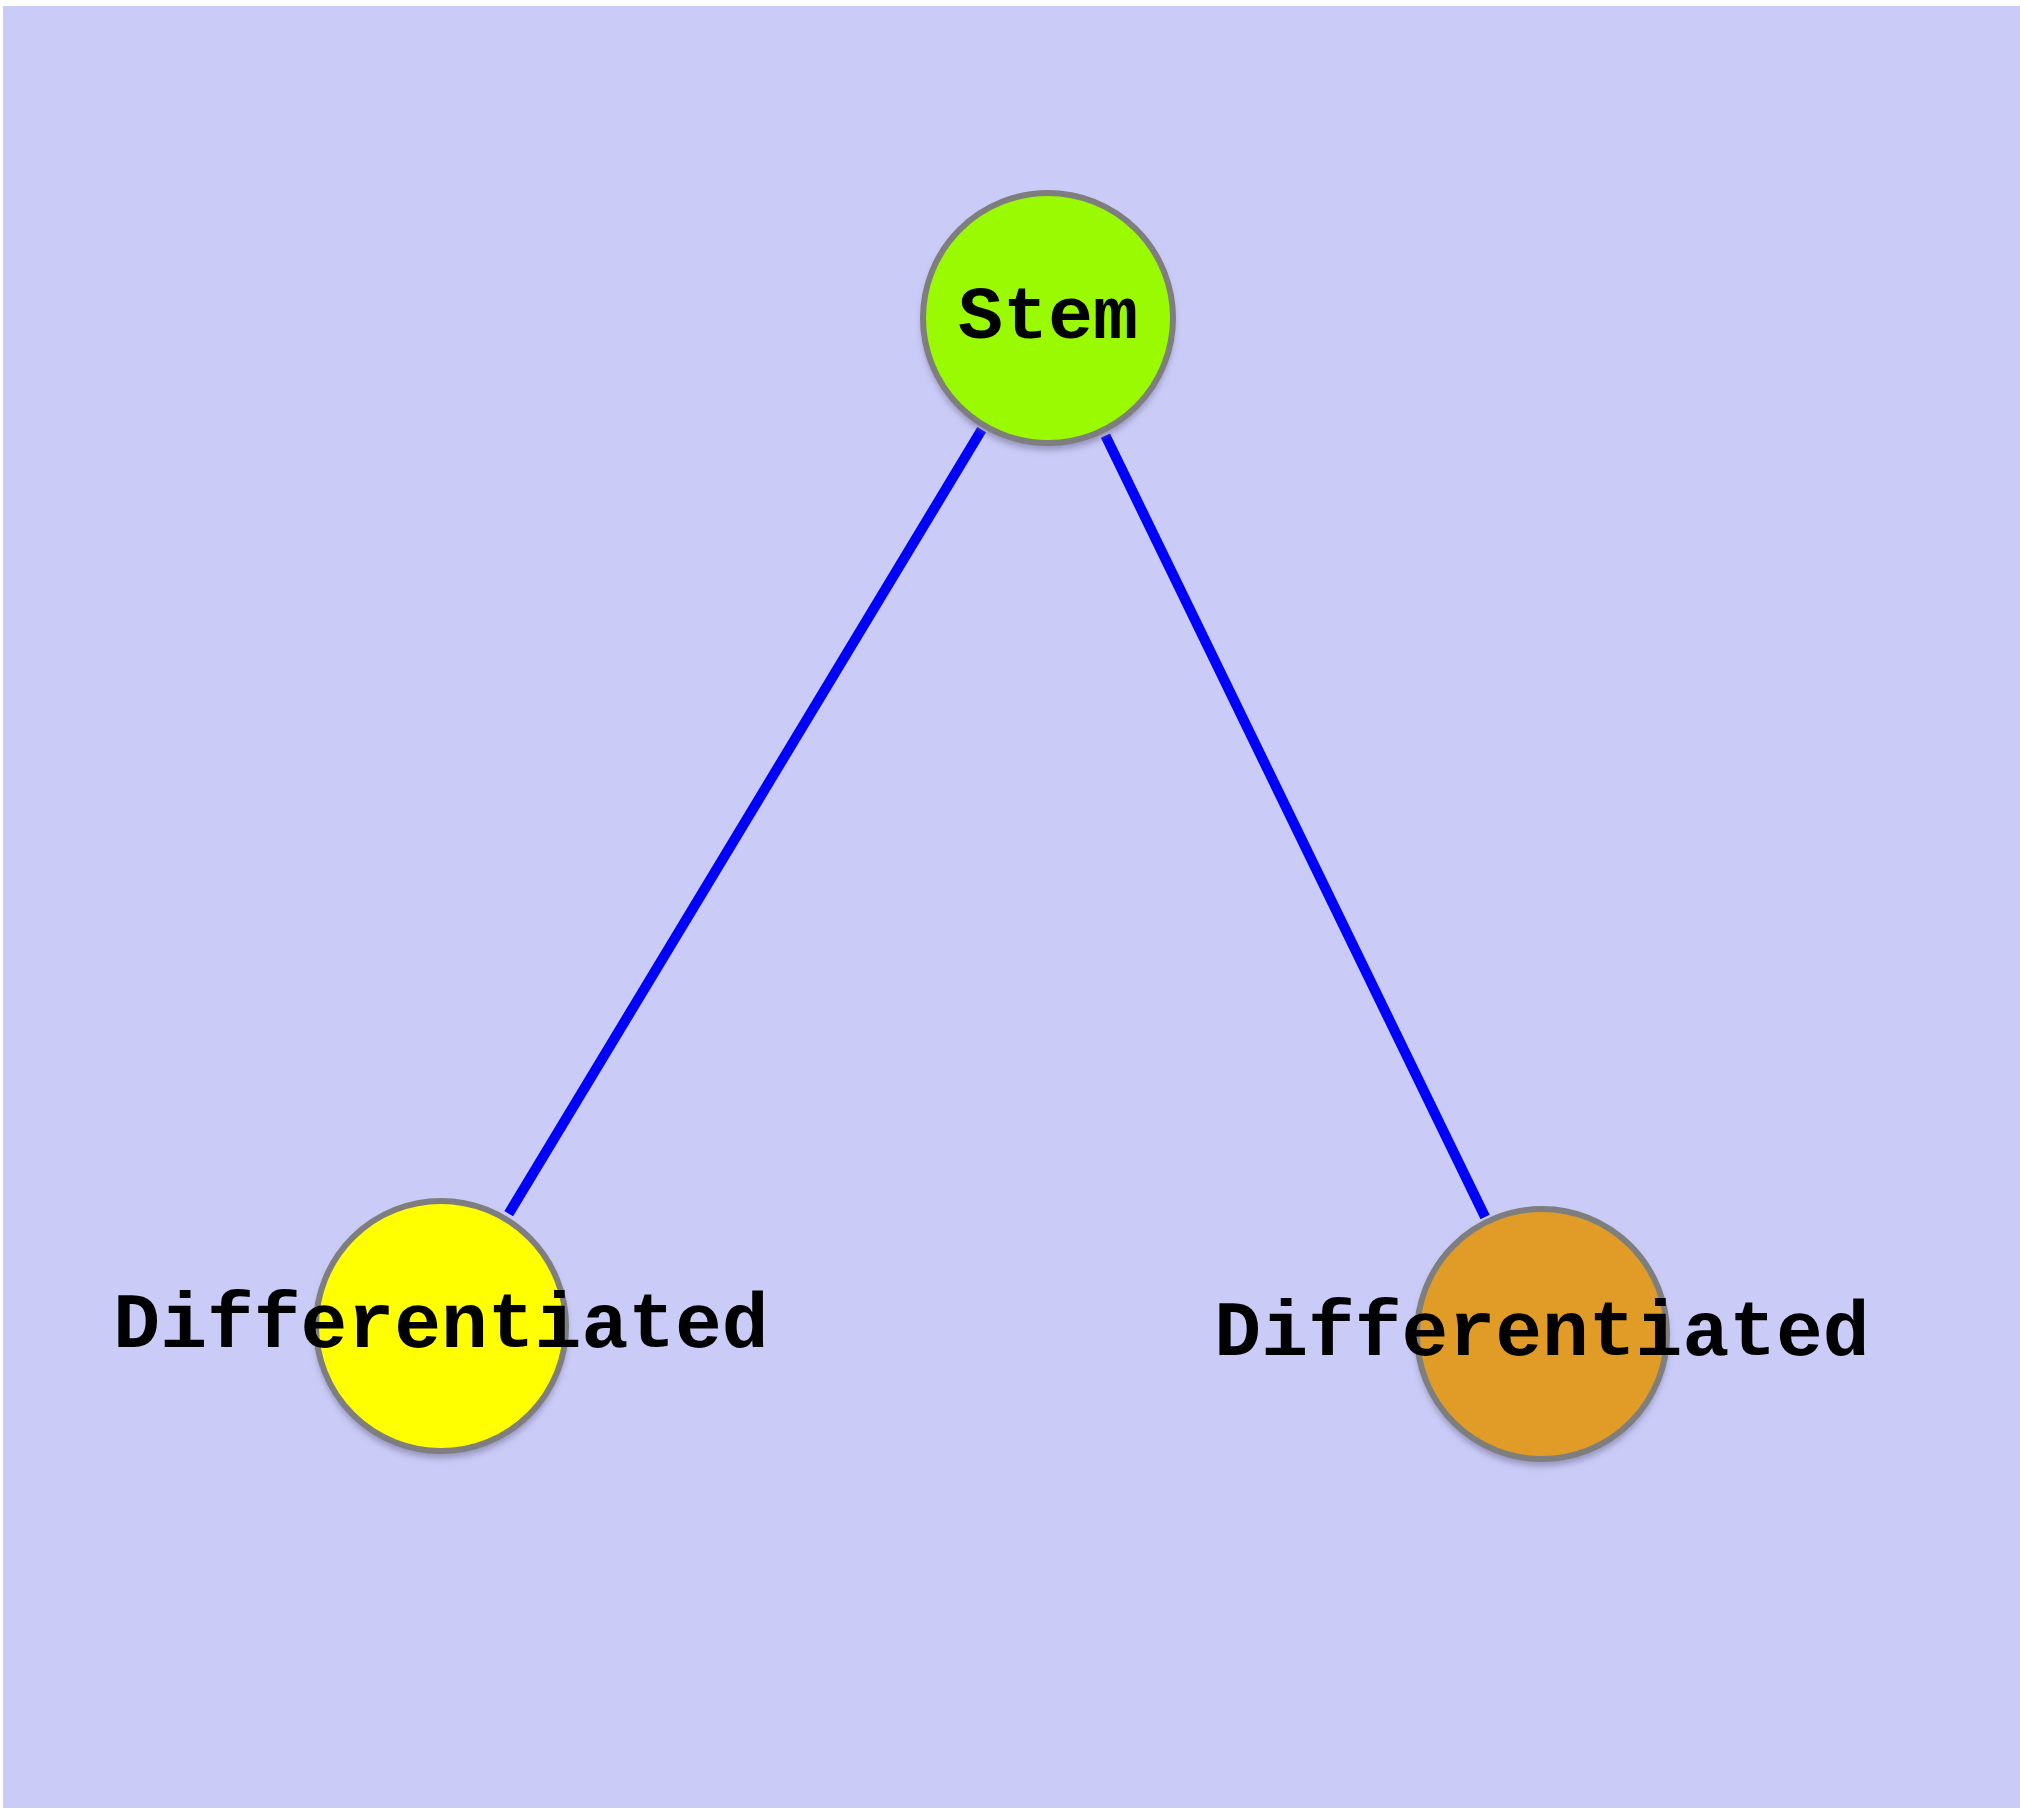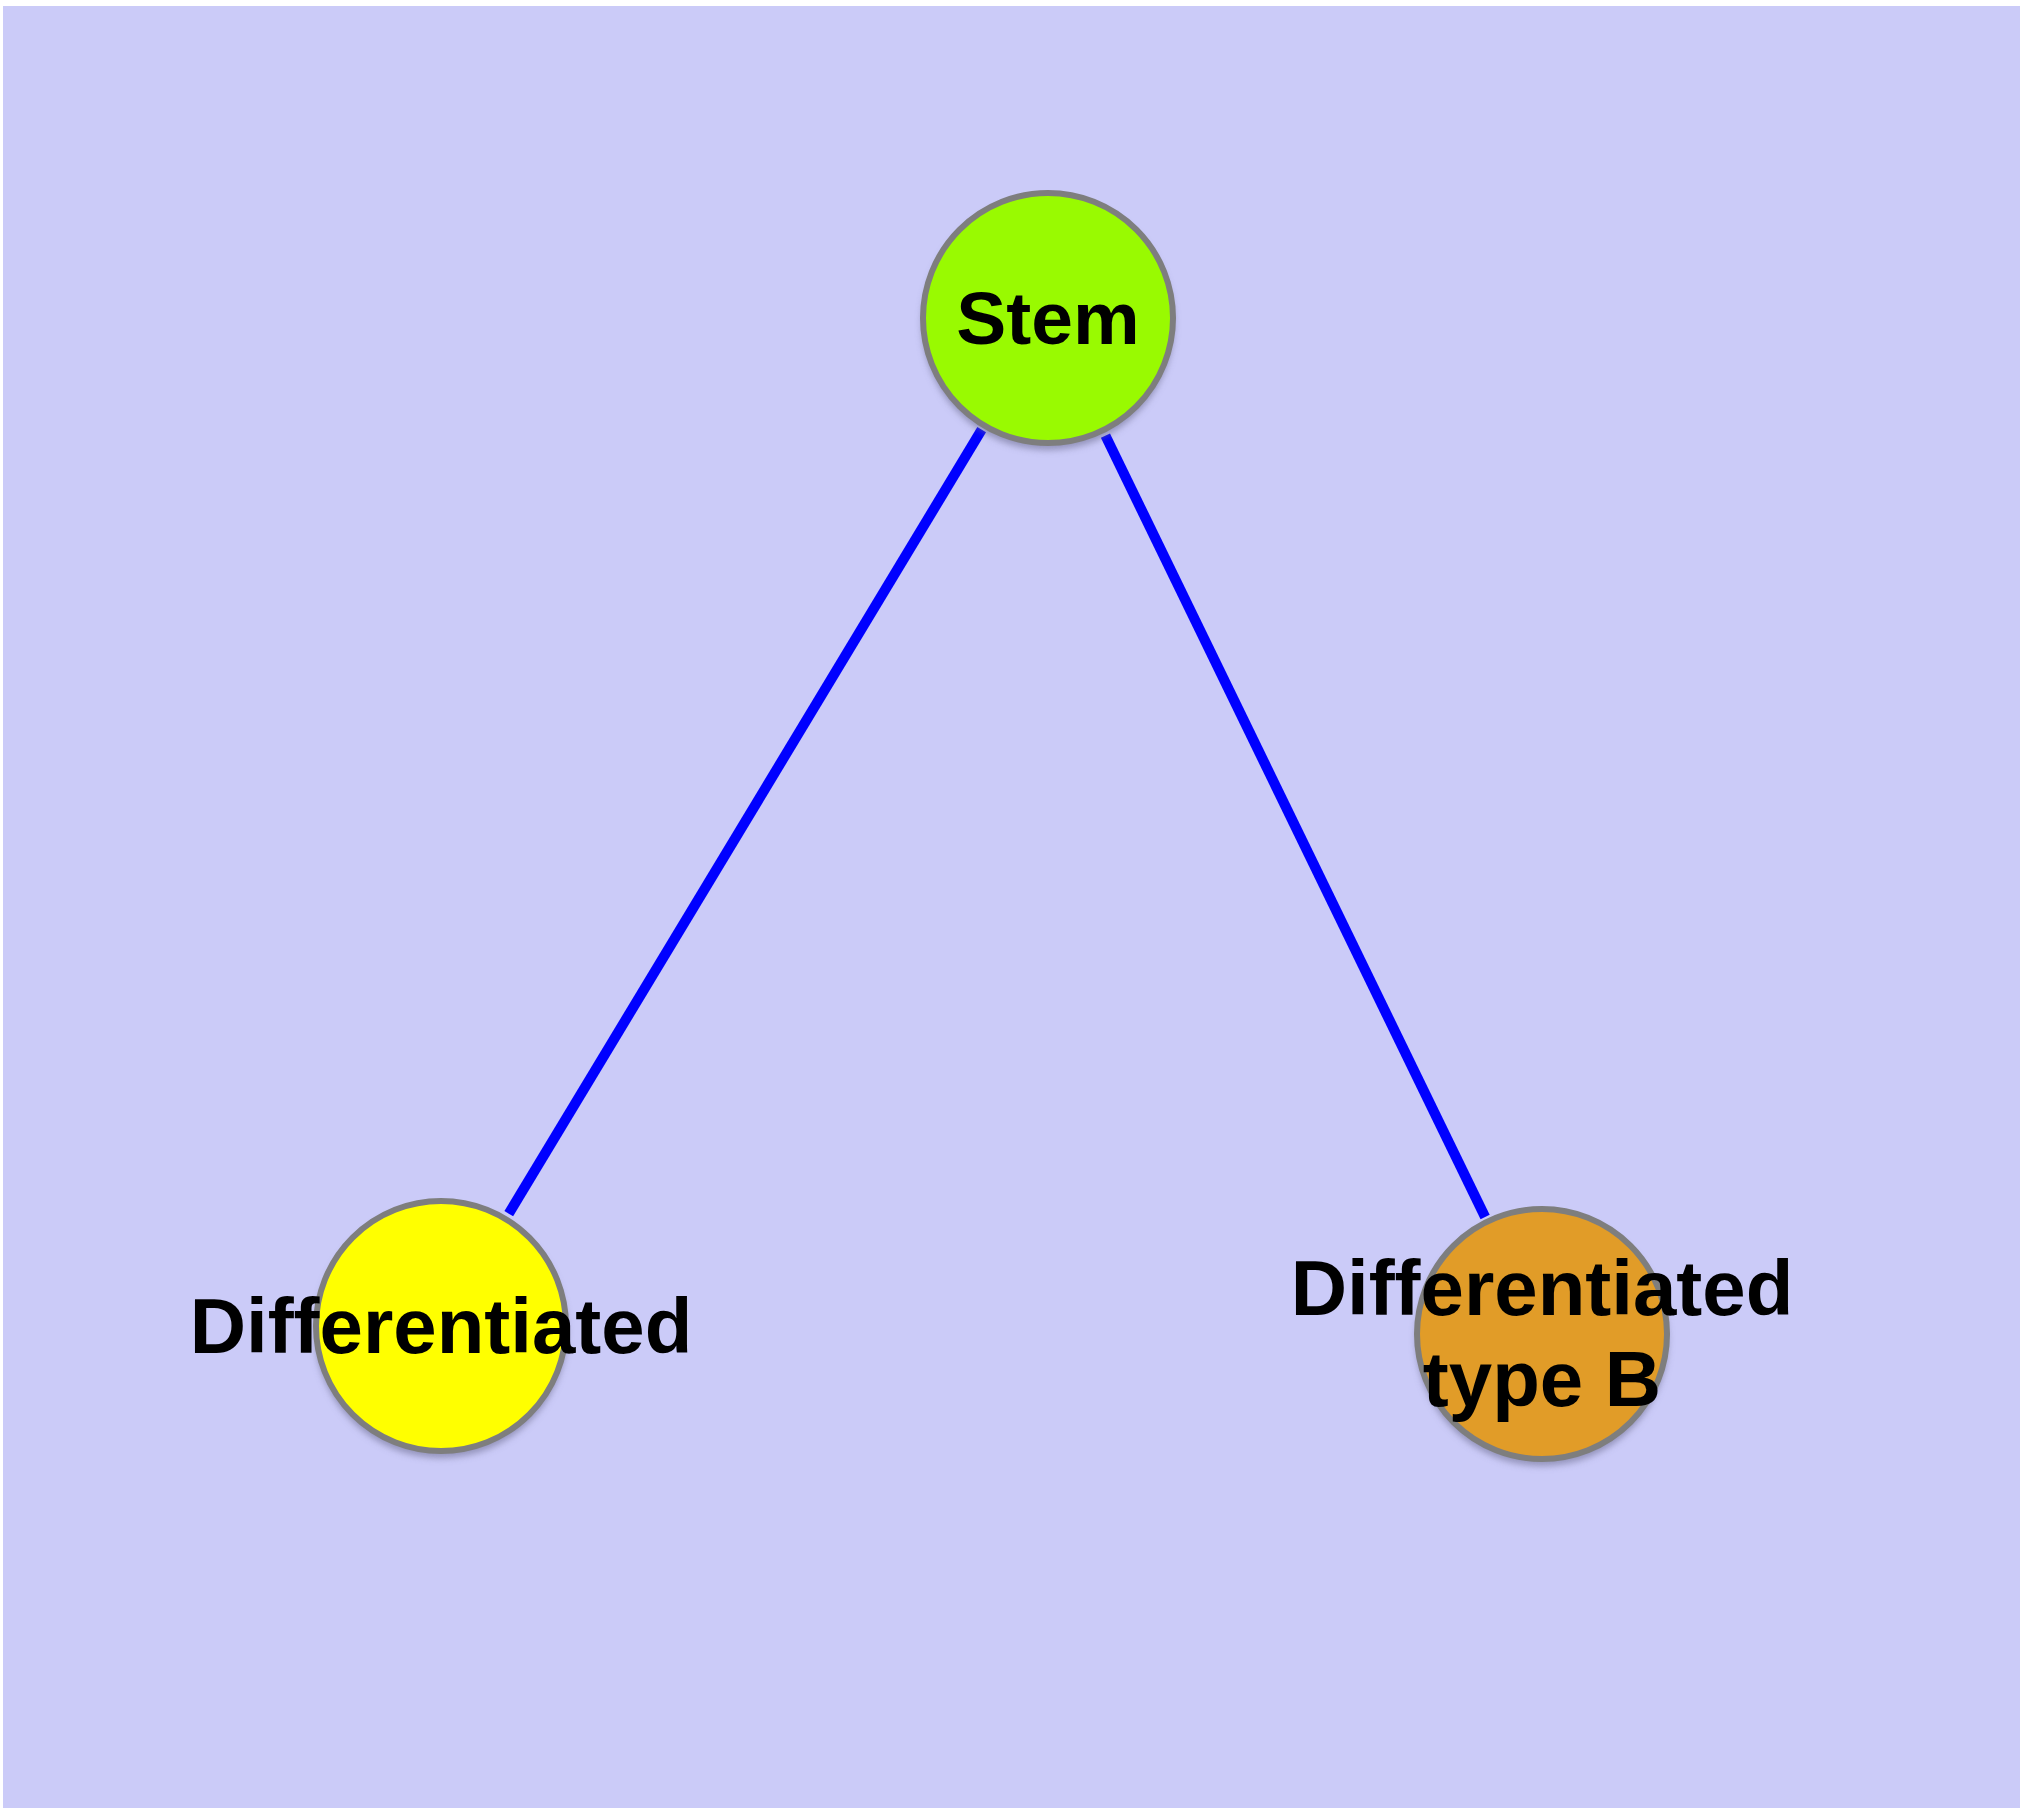--- a/index.html
+++ b/index.html
@@ -45,20 +45,21 @@
     top: 50%;
     transform: translate(-50%, -50%);
     font-weight: bold;
     color: #000000;
     line-height: 91px;
     text-align: center;
     white-space: nowrap;
   }
   .label-line {
     display: block;
+    font-family: Liberation Mono, monospace;
   }
 </style>
 </head>
 <body style="background: rgb(255, 255, 255);">
 
 <div class="canvas-bg" style="background: rgb(203, 203, 248);"></div>
 
 <div class="world">
 
   <svg class="edge-layer" viewBox="0 0 2384 2138" width="2021" height="1812">
@@ -74,18 +75,17 @@
 
   <div class="node" style="left: 313px; top: 1198px; width: 256px; height: 256px; background: rgb(255, 255, 0); border-color: rgb(126, 126, 126);">
     <div class="node-label" style="font-size: 78px; color: rgb(0, 0, 0);">
       <span class="label-line">Differentiated</span>
     </div>
   </div>
 
   <div class="node" style="left: 1414px; top: 1206px; width: 256px; height: 256px; background: rgb(225, 156, 40); border-color: rgb(126, 126, 126);">
     <div class="node-label" style="font-size: 78px; color: rgb(0, 0, 0);">
       <span class="label-line">Differentiated</span>
-      <span class="label-line">type B</span>
     </div>
   </div>
 
 </div>
 
 
 </body></html>

